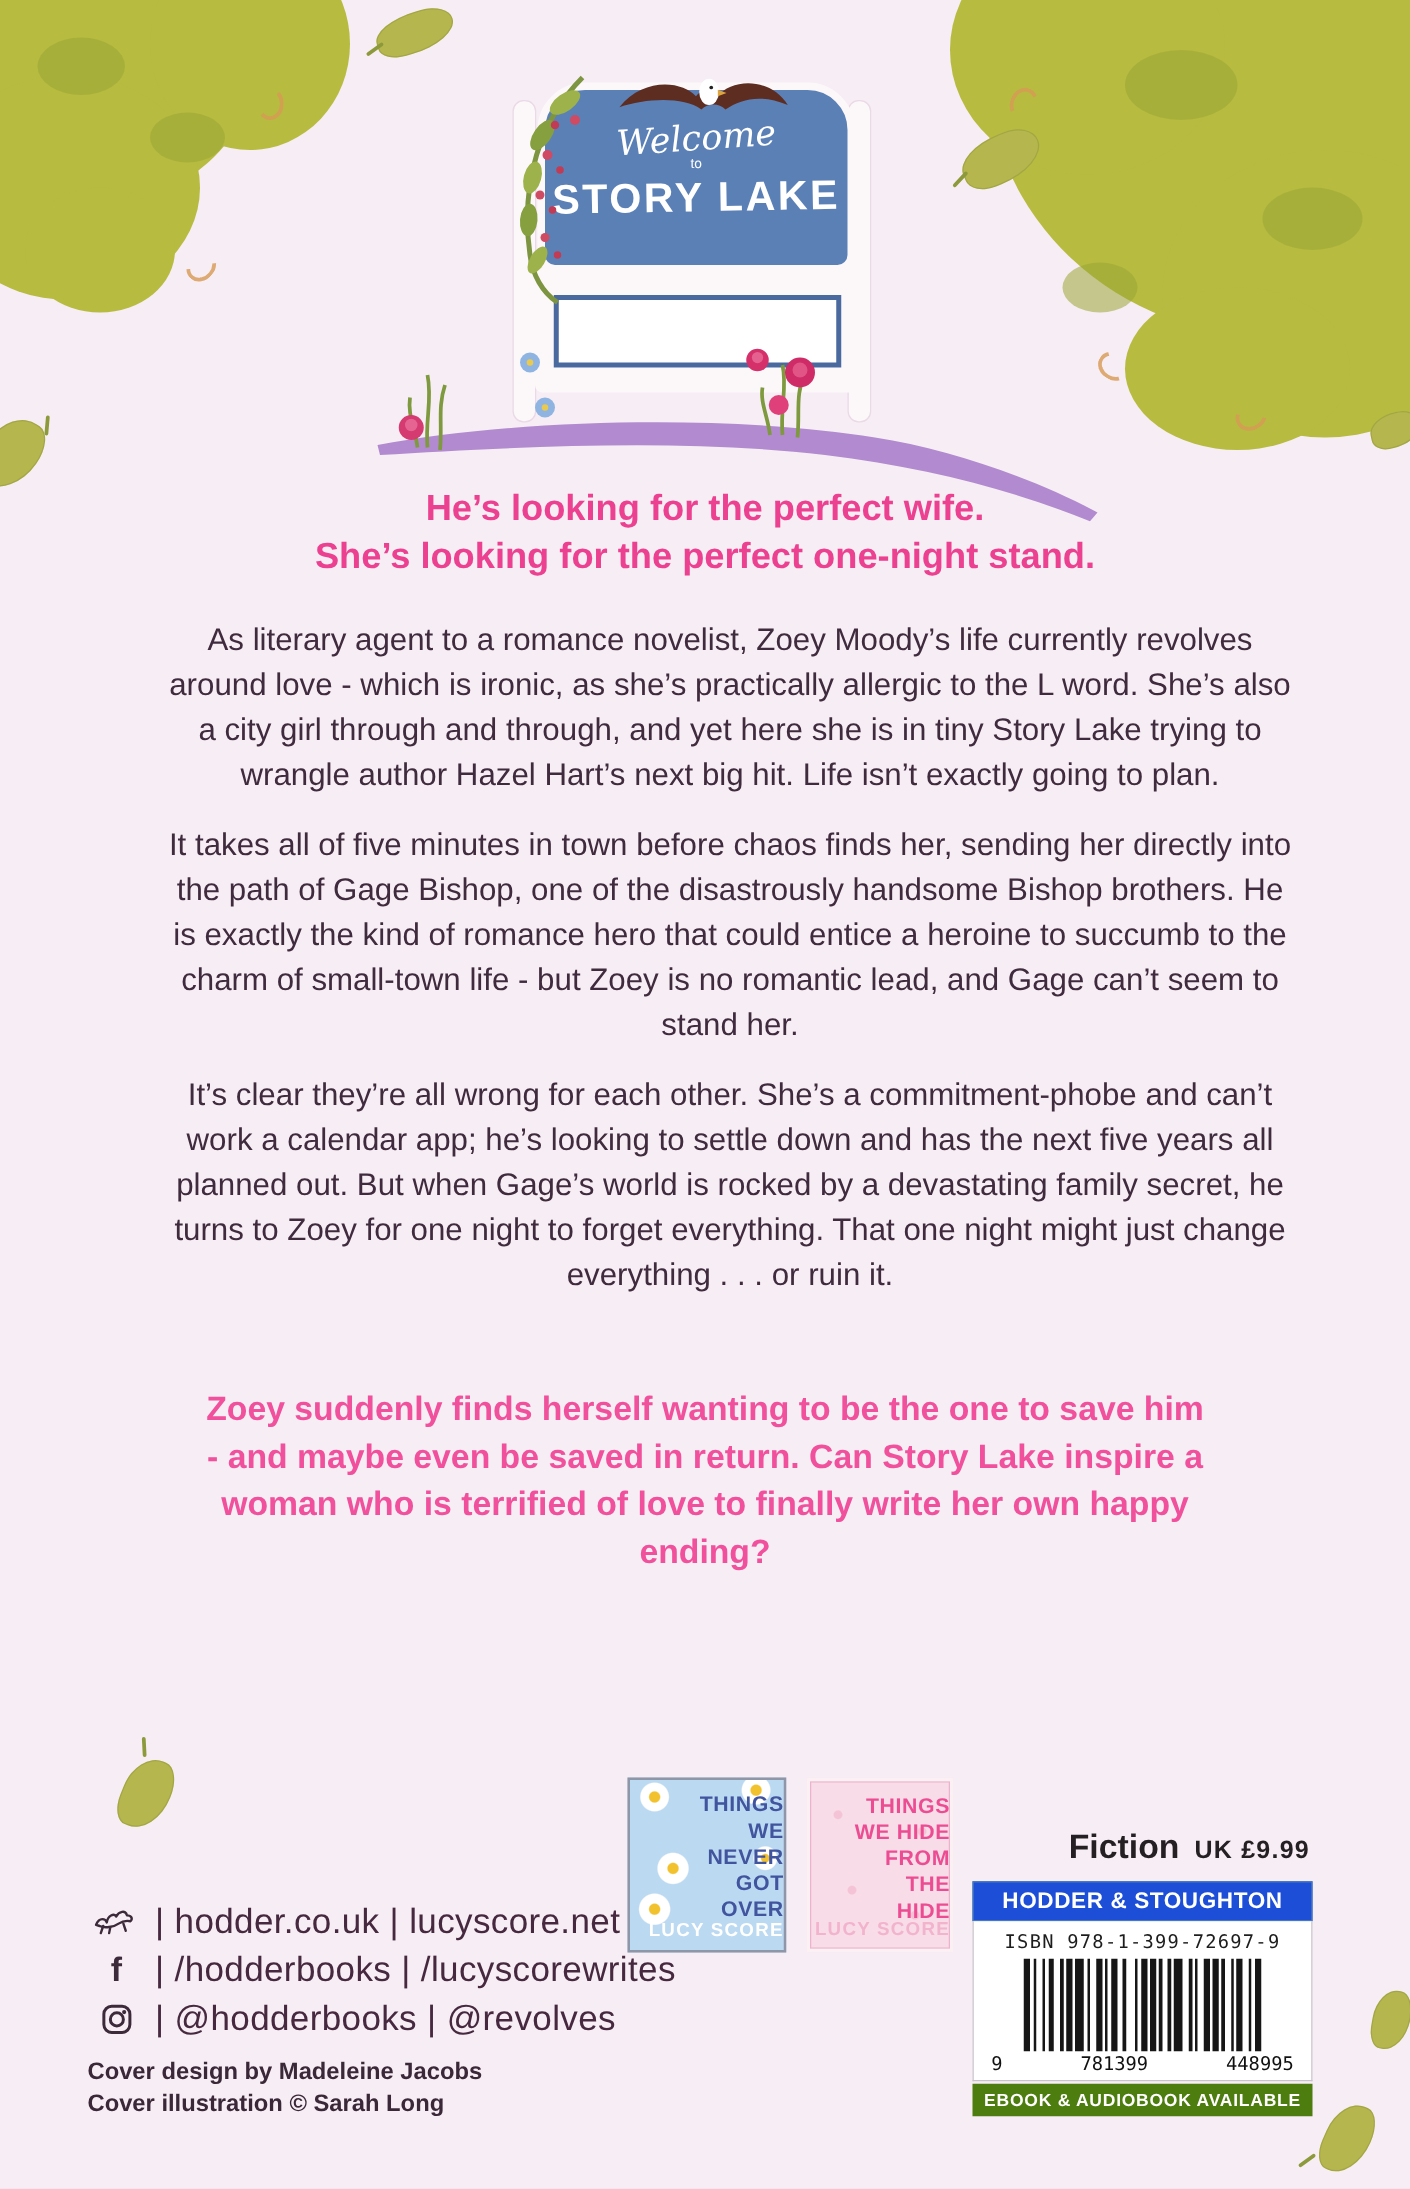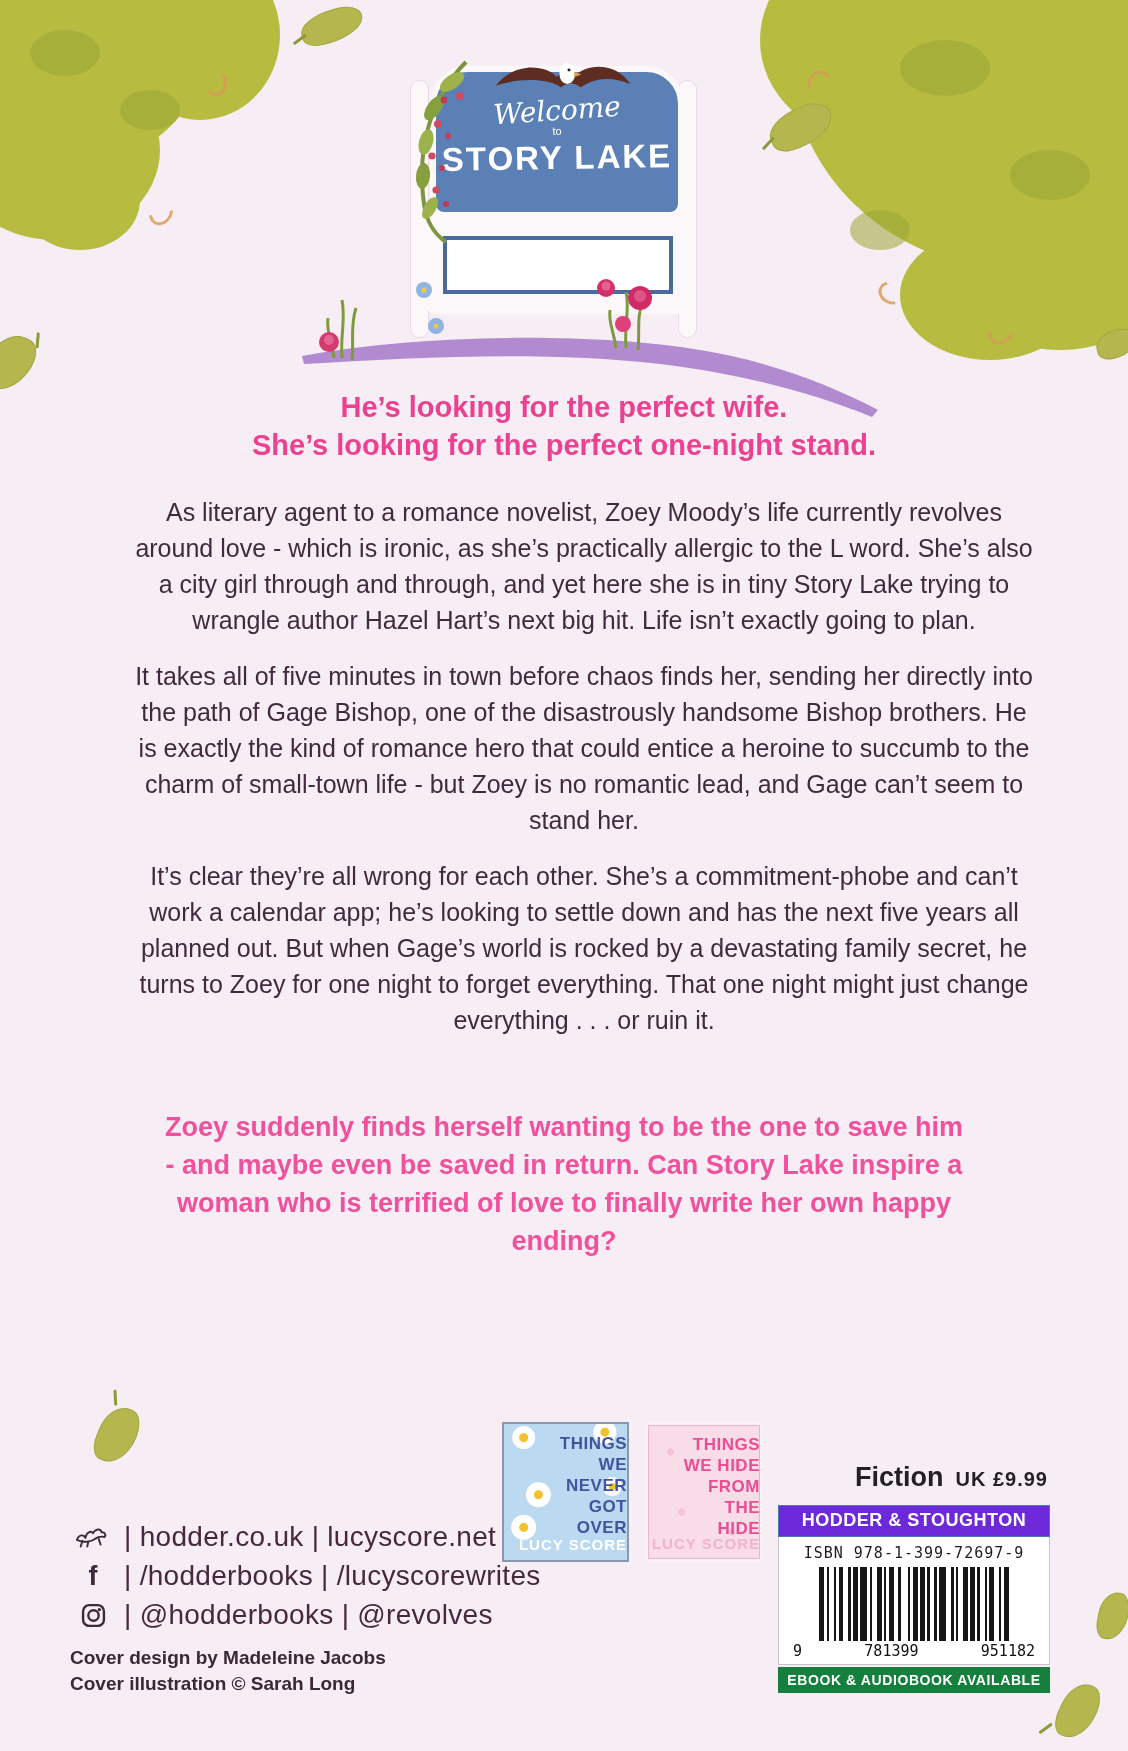--- a/index.html
+++ b/index.html
@@ -76,31 +76,31 @@
       radial-gradient(circle at 75% 80%, #f5c3d6 0 3px, transparent 4px);}
   .thumb-title{font-weight:bold;font-size:17px;line-height:21px;letter-spacing:.5px;padding-top:9px;}
   .thumb-1 .thumb-title{color:#41549e;}
   .thumb-2 .thumb-title{color:#ec4d92;}
   .thumb-author{position:absolute;bottom:7px;left:0;right:0;font-weight:bold;font-size:15px;
                 letter-spacing:1px;}
   .thumb-1 .thumb-author{color:#ffffff;}
   .thumb-2 .thumb-author{color:#f2b3cc;}
 
   .isbn-box{position:absolute;left:778px;top:1505px;width:272px;z-index:5;}
-  .pub-banner{background:#6d28d9;border:1px solid #4a7ab6;color:#fff;font-weight:bold;font-size:18px;
+  .pub-banner{background:#1d4ed8;border:1px solid #4a7ab6;color:#fff;font-weight:bold;font-size:18px;
               text-align:center;padding:4px 0 5px;letter-spacing:.5px;}
   .isbn-white{background:#fff;border:1px solid #c9c2c9;border-top:none;padding:7px 8px 4px;}
   .isbn-num{font-family:"DejaVu Sans Mono",monospace;font-size:15px;letter-spacing:1px;color:#1d1d1d;
             text-align:center;white-space:nowrap;}
   .barcode{display:flex;justify-content:center;align-items:stretch;height:74px;margin-top:5px;}
   .barcode .bar{background:#161616;}
   .barcode .sp{background:transparent;}
   .bar-digits{display:flex;justify-content:space-between;padding:0 6px;color:#111;
               font-family:"DejaVu Sans Mono",monospace;font-size:15px;margin-top:1px;}
-  .ebook-banner{background:#15803d;color:#fff;font-weight:bold;font-size:14px;text-align:center;
+  .ebook-banner{background:#4d7c0f;color:#fff;font-weight:bold;font-size:14px;text-align:center;
                 padding:5px 0;letter-spacing:.6px;margin-top:2px;}
 </style>
 </head>
 <body>
 
 <div class="cover">
 
   <div>
     <div class="blob" style="left:-90px;top:-100px;width:300px;height:270px;"></div>
     <div class="blob" style="left:-50px;top:60px;width:210px;height:180px;"></div>
@@ -332,19 +332,19 @@
           <div class="sp" style="width: 2.4px;"></div>
           <div class="bar" style="width: 4.8px;"></div>
           <div class="sp" style="width: 4.8px;"></div>
           <div class="bar" style="width: 2.4px;"></div>
           <div class="sp" style="width: 2.4px;"></div>
           <div class="bar" style="width: 4.8px;"></div>
         </div>
       <div class="bar-digits">
         <span>9</span>
         <span>781399</span>
-        <span>951182</span>
+        <span>448995</span>
       </div>
     </div>
     <div class="ebook-banner">EBOOK &amp; AUDIOBOOK AVAILABLE</div>
   </div>
 
 </div>
 
 </body></html>

